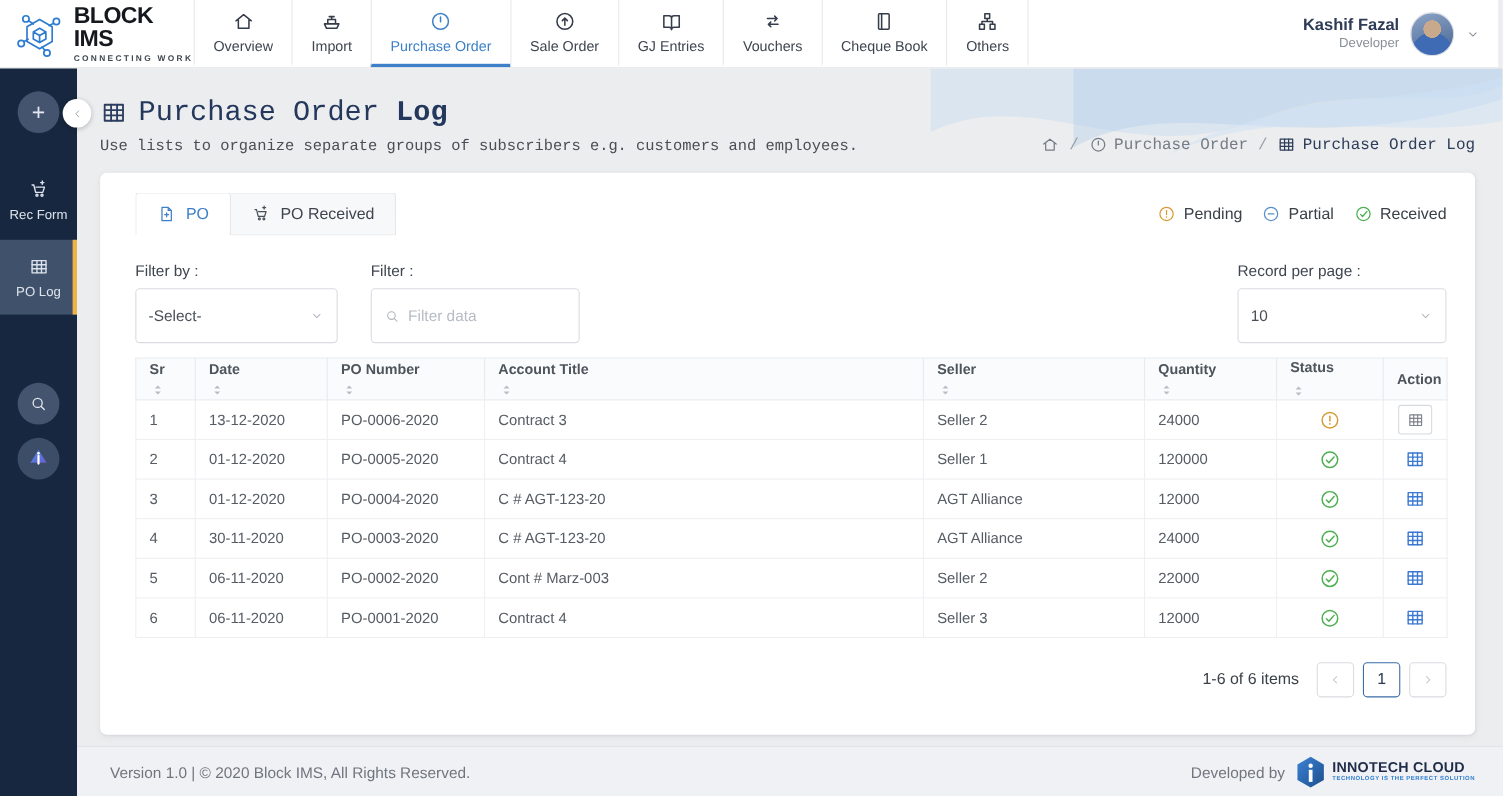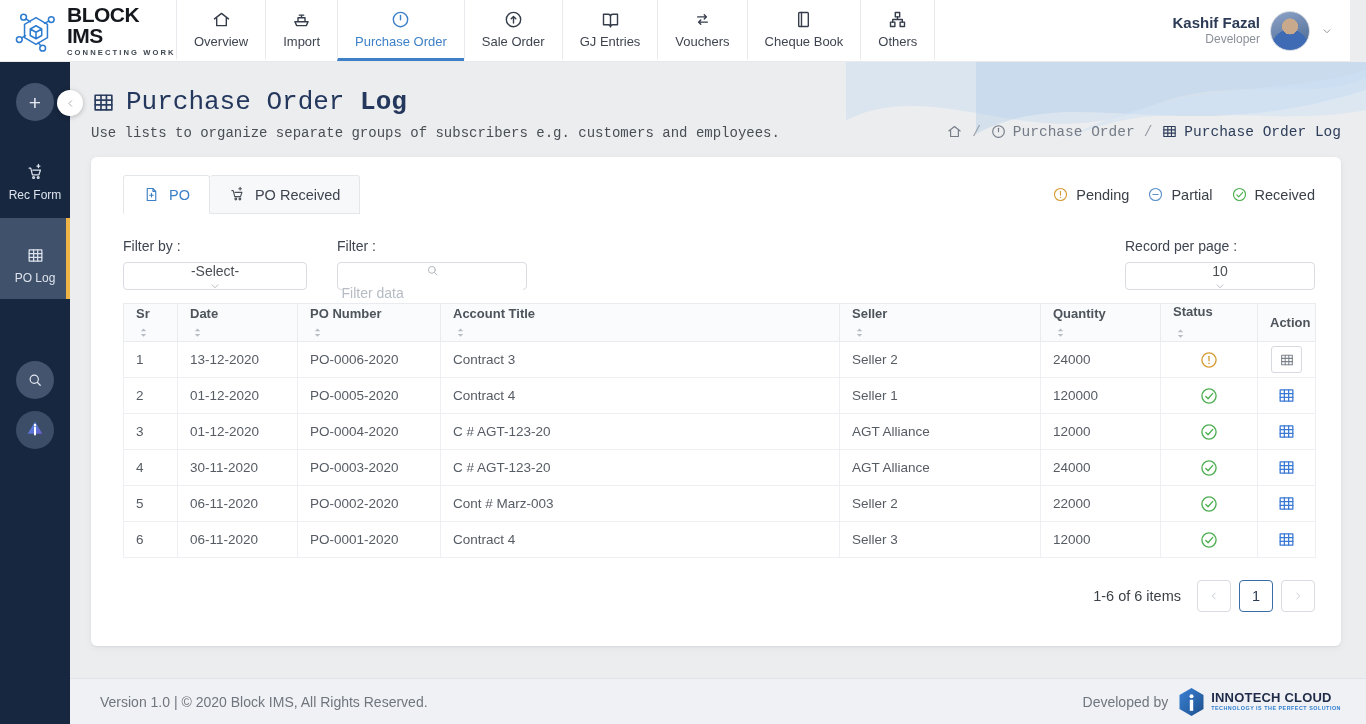--- a/index.html
+++ b/index.html
@@ -9,21 +9,21 @@
     --border-input:#d9dce1; --cell-line:#edeff2;
   }
   *{box-sizing:border-box;margin:0;padding:0;}
   html,body{width:1366px;height:724px;overflow:hidden;background:#ebedef;
     font-family:"Liberation Sans",sans-serif;color:var(--txt);}
   .icon{display:inline-flex;flex:none;}
   .icon svg{width:100%;height:100%;fill:none;stroke:currentColor;stroke-width:1.6;
     stroke-linecap:round;stroke-linejoin:round;}
 
   
-  .app-header{position:absolute;top:0;left:0;right:16px;height:62px;background:#fff;
+  .app-header{position:absolute;top:0;left:0;right:4px;height:62px;background:#fff;
     border-bottom:1px solid var(--line);display:flex;align-items:stretch;z-index:5;}
   .logo-area{width:176px;display:flex;align-items:center;gap:8px;padding-left:13px;}
   .logo-mark{width:46px;height:42px;color:#2e7cd0;}
   .logo-text{display:flex;flex-direction:column;line-height:1;}
   .logo-title{font-size:21px;font-weight:800;letter-spacing:-.5px;color:#15181d;}
   .logo-tagline{font-size:7.6px;letter-spacing:2.1px;color:#3e4650;margin-top:3px;font-weight:600;}
   .top-nav{display:flex;align-items:stretch;}
   .nav-item{display:flex;flex-direction:column;align-items:center;justify-content:center;gap:4px;
     padding:0 17px;border-left:1px solid var(--line);font-size:13px;color:#3f4550;cursor:pointer;
     border-bottom:3px solid transparent;}
@@ -48,21 +48,21 @@
     background:#fff;box-shadow:0 1px 5px rgba(0,0,0,.25);display:flex;align-items:center;
     justify-content:center;color:#9aa0a8;cursor:pointer;}
   .collapse-btn .icon{width:13px;height:13px;stroke-width:2;}
   .circle-btn{width:38px;height:38px;border-radius:50%;background:#44536e;color:#e4e9f1;
     display:flex;align-items:center;justify-content:center;cursor:pointer;}
   .add-btn{margin-top:21px;font-size:21px;font-weight:400;line-height:1;}
   .side-nav{margin-top:32px;width:100%;display:flex;flex-direction:column;gap:7px;}
   .side-item{width:100%;padding:10px 0 9px;display:flex;flex-direction:column;align-items:center;
     gap:6px;color:#dde3ec;font-size:12px;cursor:pointer;position:relative;}
   .side-item .icon{width:19px;height:19px;}
-  .side-item.active{background:var(--side-active);padding:28px 0 14px;}
+  .side-item.active{background:var(--side-active);padding:15px 0 14px;}
   .side-item.active::after{content:'';position:absolute;right:0;top:0;bottom:0;width:4px;
     background:var(--accent);}
   .search-btn{margin-top:62px;}
   .info-btn{margin-top:12px;background:#3c4d68;}
   .search-btn .icon{width:18px;height:18px;}
 
   
   .app-main{position:absolute;top:62px;left:70px;right:0;bottom:46px;background:#ebedef;
     overflow:hidden;}
   .deco{position:absolute;top:0;right:0;pointer-events:none;}
@@ -94,22 +94,22 @@
   .tab.active{background:#fff;color:var(--blue);border-bottom-color:#fff;}
   .tab.active .icon{color:var(--blue);}
   .legend{display:flex;align-items:center;gap:18px;font-size:14.5px;color:#3b4148;}
   .legend-item{display:flex;align-items:center;gap:7px;}
   .legend-item .icon{width:17px;height:17px;}
 
   
   .filters{display:flex;align-items:flex-end;margin-top:24px;}
   .fgroup{display:flex;flex-direction:column;}
   .flabel{font-size:14px;color:#3f4550;margin-bottom:8px;}
-  .control{height:28px;border:1px solid var(--border-input);border-radius:4px;background:#fff;
-    display:flex;align-items:center;padding:0 11px;font-size:14px;color:#4a4f55;cursor:pointer;flex-direction:column;}
+  .control{height:50px;border:1px solid var(--border-input);border-radius:4px;background:#fff;
+    display:flex;align-items:center;padding:0 11px;font-size:14px;color:#4a4f55;cursor:pointer;}
   .select{justify-content:space-between;}
   .select .icon{width:14px;height:14px;color:#b0b6bd;}
   .w-select{width:184px;}
   .w-filter{width:190px;margin-left:30px;}
   .w-rpp{width:190px;margin-left:auto;}
   .search-box{gap:7px;cursor:text;}
   .search-box .icon{width:15px;height:15px;color:#b0b6bd;}
   .search-box input{border:none;outline:none;flex:1;font-size:14px;min-width:0;
     font-family:"Liberation Sans",sans-serif;color:#4a4f55;}
   .search-box input::placeholder{color:#b6bcc4;}

